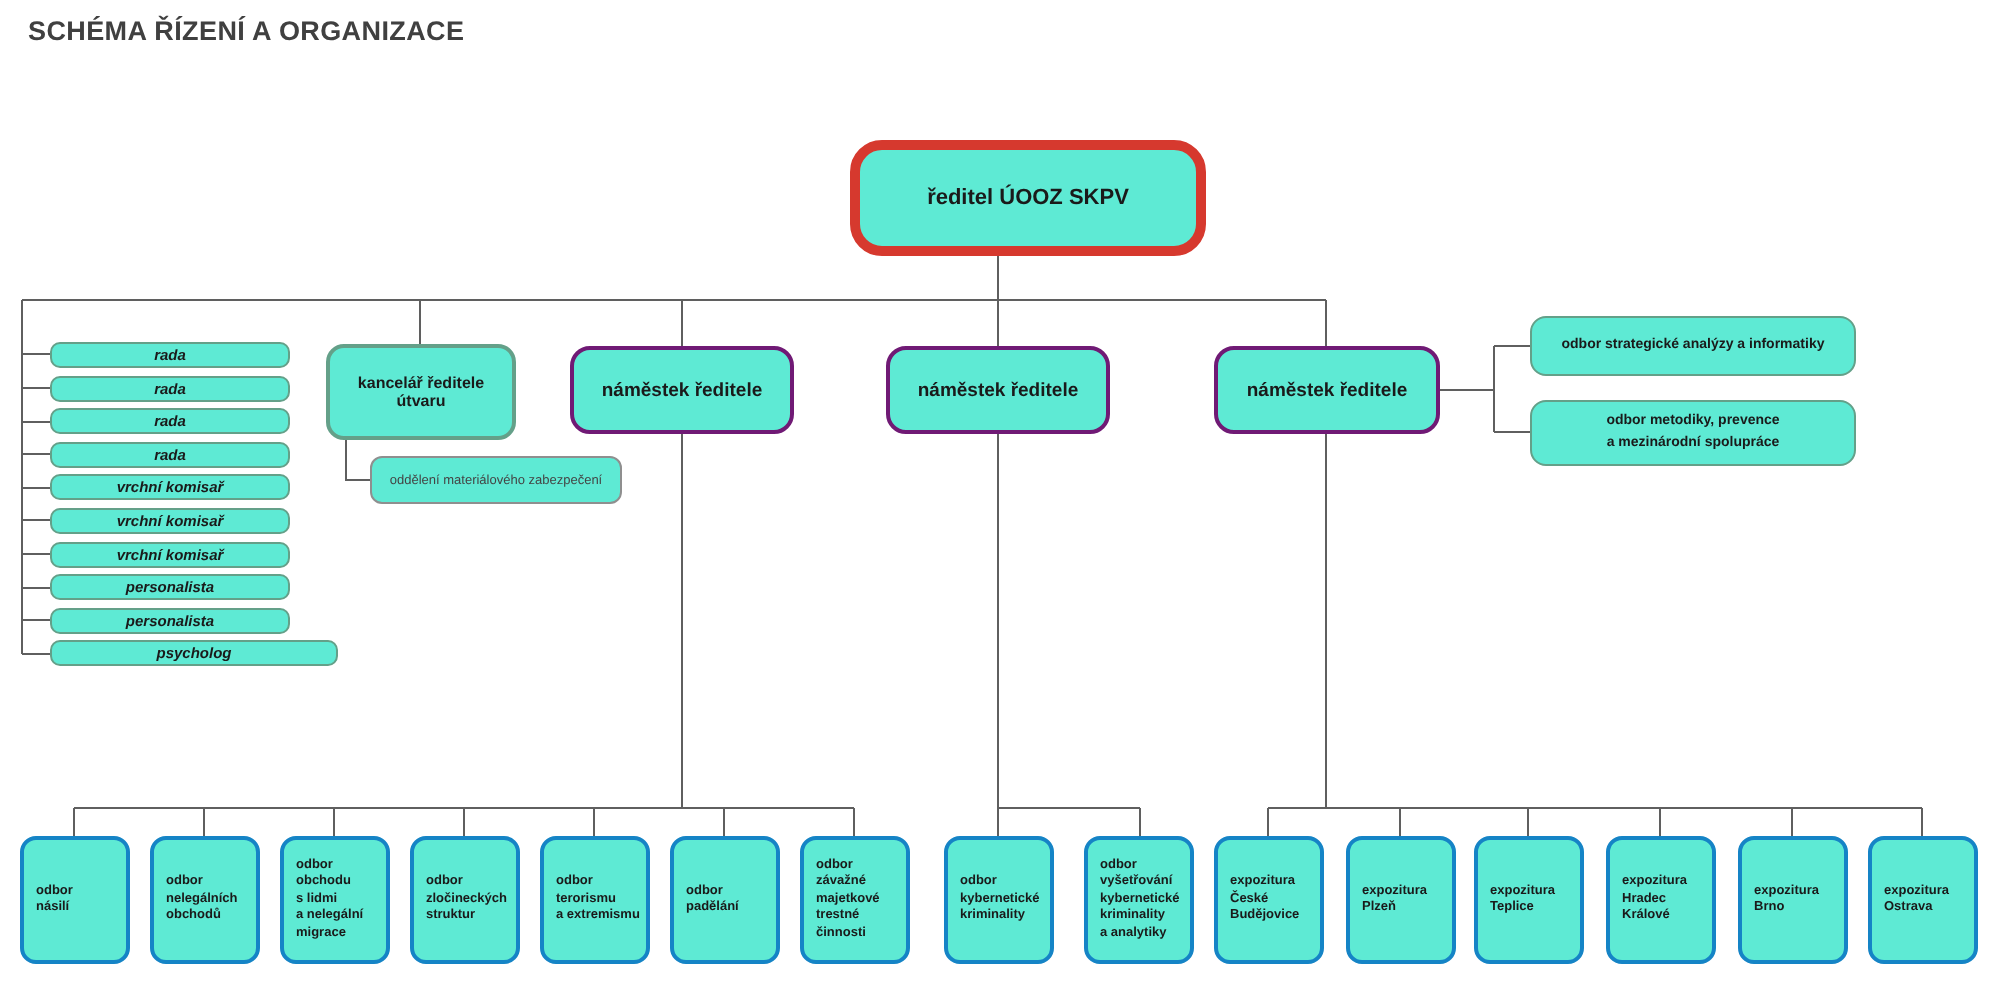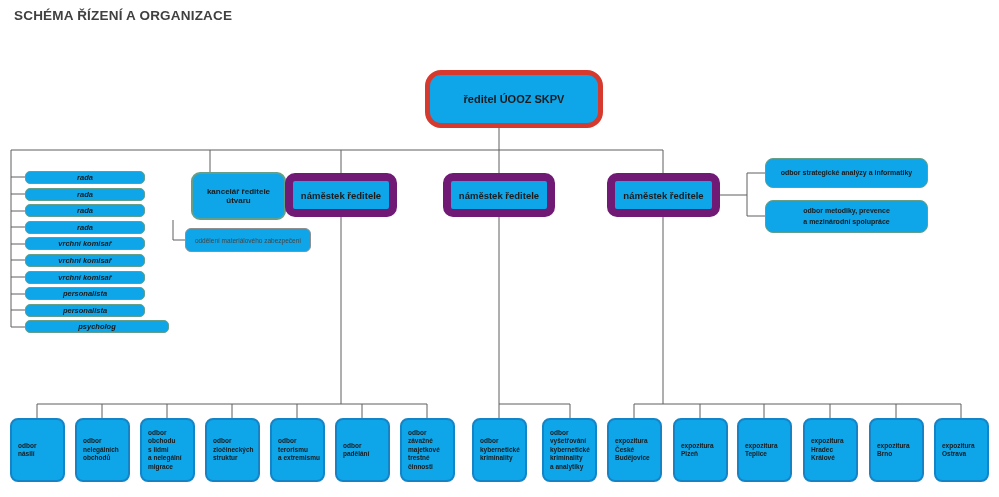--- a/index.html
+++ b/index.html
@@ -9,23 +9,23 @@
     overflow:hidden;color:#1a1a1a;
   }
   .abs{position:absolute;box-sizing:border-box;}
   
   #title{left:14px;top:8px;font-size:13.5px;font-weight:bold;line-height:15px;letter-spacing:.2px;color:#404040;}
   
   #connectors{left:0;top:0;width:999px;height:497px;pointer-events:none;}
   #connectors line,#connectors path{stroke:#5f5f5f;stroke-width:1;fill:none;}
   
   .obox{display:flex;align-items:center;justify-content:center;text-align:center;
-        background:#0ea5e9;white-space:pre-line;}
+        background:#5eead4;white-space:pre-line;}
   .red-box{border:5px solid #d6392e;border-radius:16px;font-size:11px;font-weight:bold;}
-  .blue-lg{border:8px solid #701a75;border-radius:10px;font-size:9.5px;font-weight:bold;}
+  .blue-lg{border:2px solid #701a75;border-radius:10px;font-size:9.5px;font-weight:bold;}
   .blue-sm{border:2px solid #1584c6;border-radius:8px;font-size:6.5px;font-weight:bold;
            justify-content:flex-start;text-align:left;padding:3px 2px 3px 6px;line-height:1.3;}
   .green-sm{border:1.5px solid #64a089;border-radius:5px;font-size:7.5px;font-weight:bold;font-style:italic;}
   .green-md{border:2px solid #64a089;border-radius:9px;font-size:8px;font-weight:bold;padding:2px;}
   .green-rt{border:1.5px solid #64a089;border-radius:8px;font-size:7px;font-weight:bold;line-height:1.5;}
   .gray-sm{border:1px solid #8f8f8f;border-radius:6px;font-size:6.5px;font-weight:normal;color:#444;}
 </style>
 </head>
 <body>
 
@@ -91,21 +91,21 @@
 <div class="abs obox green-sm" style="left:25px;top:187.6px;width:120px;height:13px;">rada</div>
 <div class="abs obox green-sm" style="left:25px;top:204.2px;width:120px;height:13px;">rada</div>
 <div class="abs obox green-sm" style="left:25px;top:220.8px;width:120px;height:13px;">rada</div>
 <div class="abs obox green-sm" style="left:25px;top:237.4px;width:120px;height:13px;">vrchní komisař</div>
 <div class="abs obox green-sm" style="left:25px;top:254px;width:120px;height:13px;">vrchní komisař</div>
 <div class="abs obox green-sm" style="left:25px;top:270.6px;width:120px;height:13px;">vrchní komisař</div>
 <div class="abs obox green-sm" style="left:25px;top:287.2px;width:120px;height:13px;">personalista</div>
 <div class="abs obox green-sm" style="left:25px;top:303.8px;width:120px;height:13px;">personalista</div>
 <div class="abs obox green-sm" style="left:25px;top:320.4px;width:144px;height:13px;">psycholog</div>
 
-<div class="abs obox green-md" style="left:163px;top:172px;width:95px;height:48px;margin-left:28px;">kancelář ředitele útvaru</div>
+<div class="abs obox green-md" style="left:163px;top:172px;width:95px;height:48px;">kancelář ředitele útvaru</div>
 <div class="abs obox gray-sm" style="left:185px;top:228px;width:126px;height:24px;">oddělení materiálového zabezpečení</div>
 
 <div class="abs obox blue-lg" style="left:285px;top:173px;width:112px;height:44px;">náměstek ředitele</div>
 <div class="abs obox blue-lg" style="left:443px;top:173px;width:112px;height:44px;">náměstek ředitele</div>
 <div class="abs obox blue-lg" style="left:607px;top:173px;width:113px;height:44px;">náměstek ředitele</div>
 
 <div class="abs obox green-rt" style="left:765px;top:158px;width:163px;height:30px;">odbor strategické analýzy a informatiky</div>
 <div class="abs obox green-rt" style="left:765px;top:200px;width:163px;height:33px;">odbor metodiky, prevence
 a mezinárodní spolupráce</div>
 

